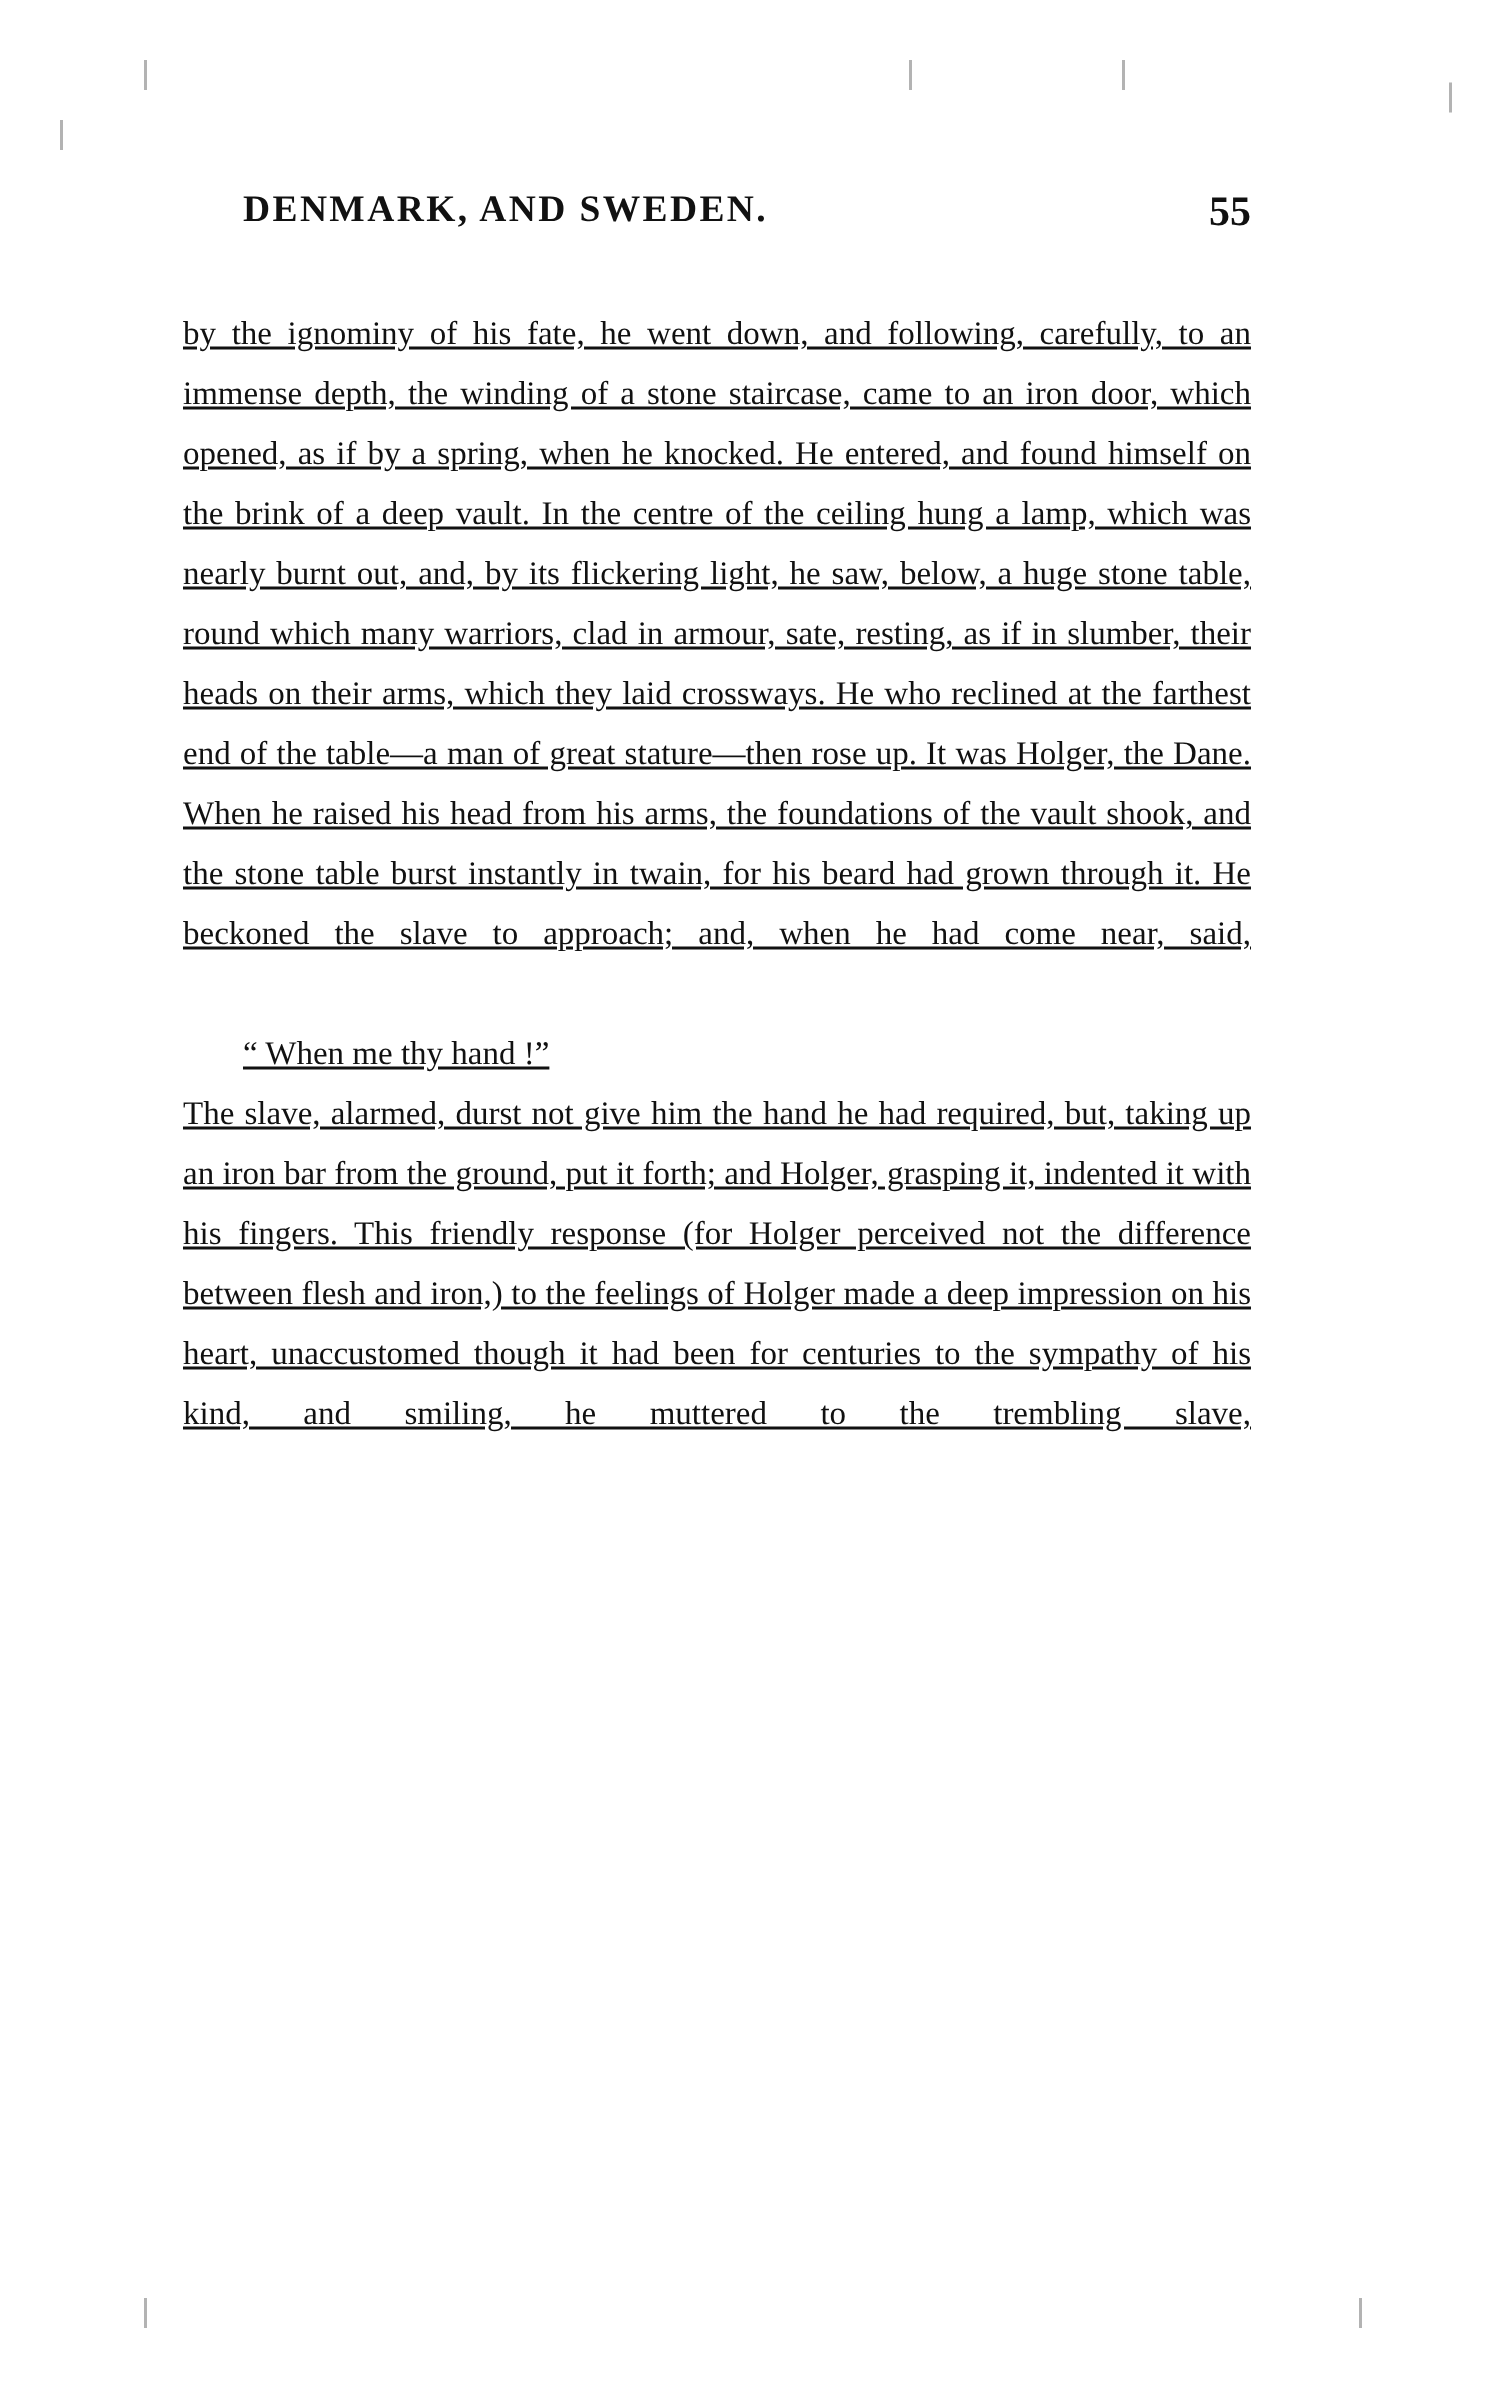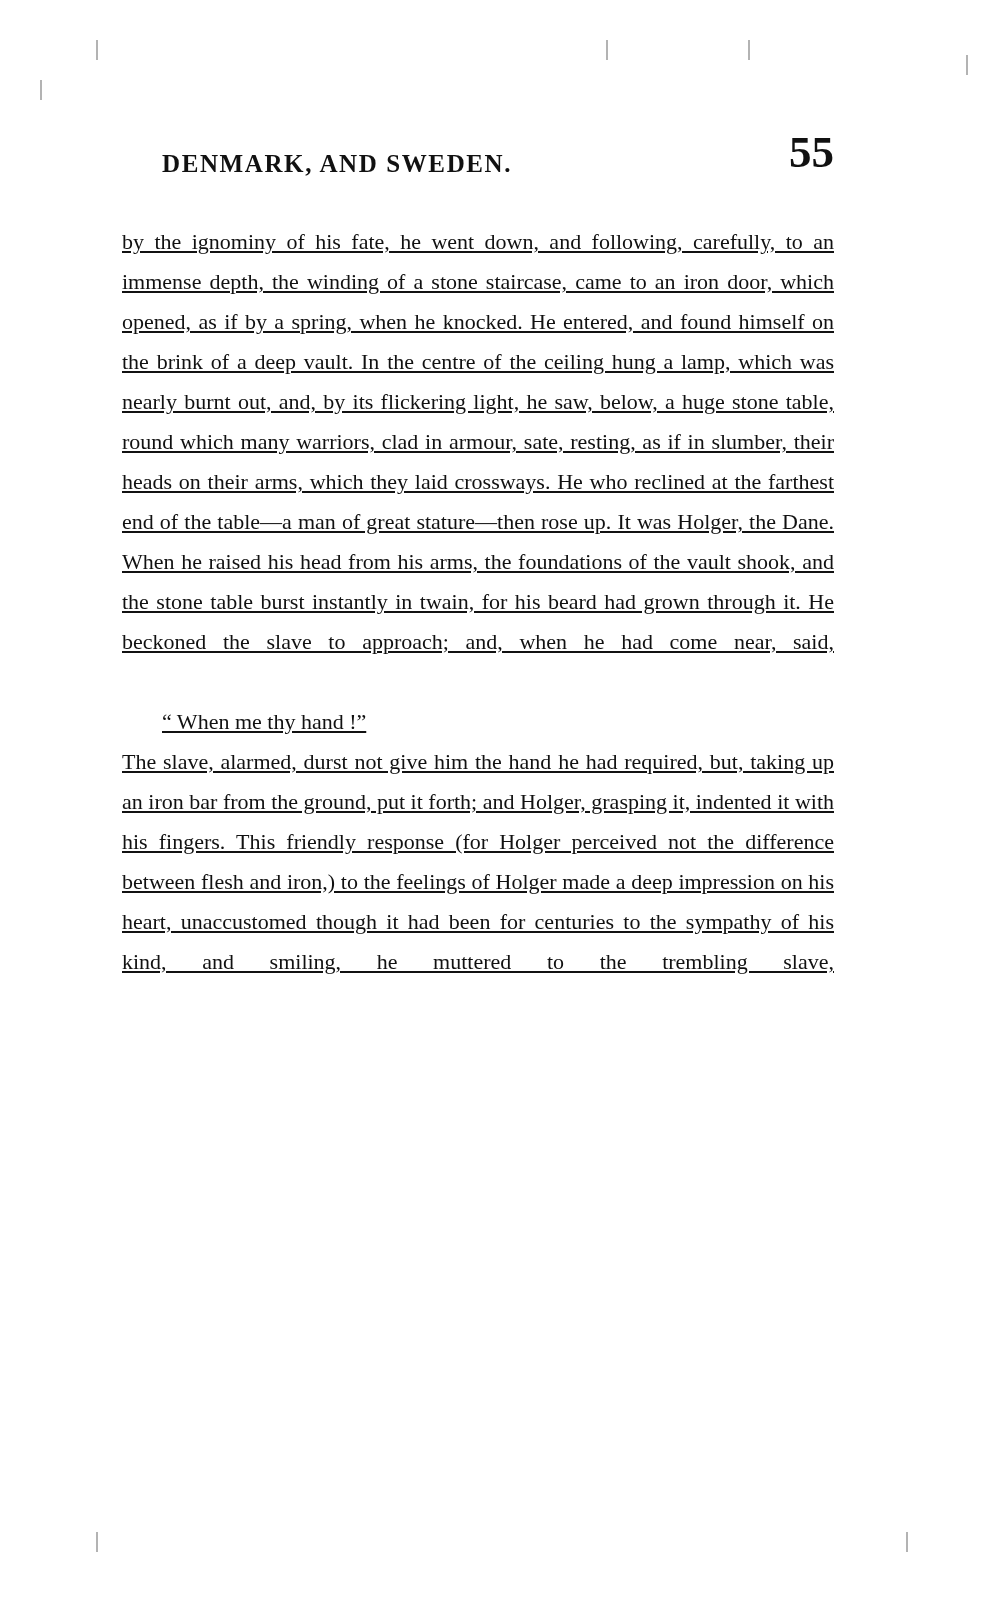--- a/index.html
+++ b/index.html
@@ -39,33 +39,33 @@
 
   .content {
     position: absolute;
     left: 122px;
     top: 126px;
     width: 712px;
   }
 
   .running-head {
     display: flex;
-    align-items: flex-end;
+    align-items: flex-start;
     justify-content: space-between;
     margin: 0 0 44px 0;
   }
   .running-head .title {
     font-family: "Liberation Serif", serif;
     font-size: 25px;
     letter-spacing: 1.6px;
     font-weight: 700;
     padding-left: 40px;
   }
   .running-head .folio {
-    font-size: 45px;
+    font-size: 28px;
     font-weight: 700;
     letter-spacing: 0px;
   }
 
   .body-text p {
     margin: 0;
     font-size: 22px;
     line-height: 40px;
     text-align: justify;
     text-justify: inter-word;

